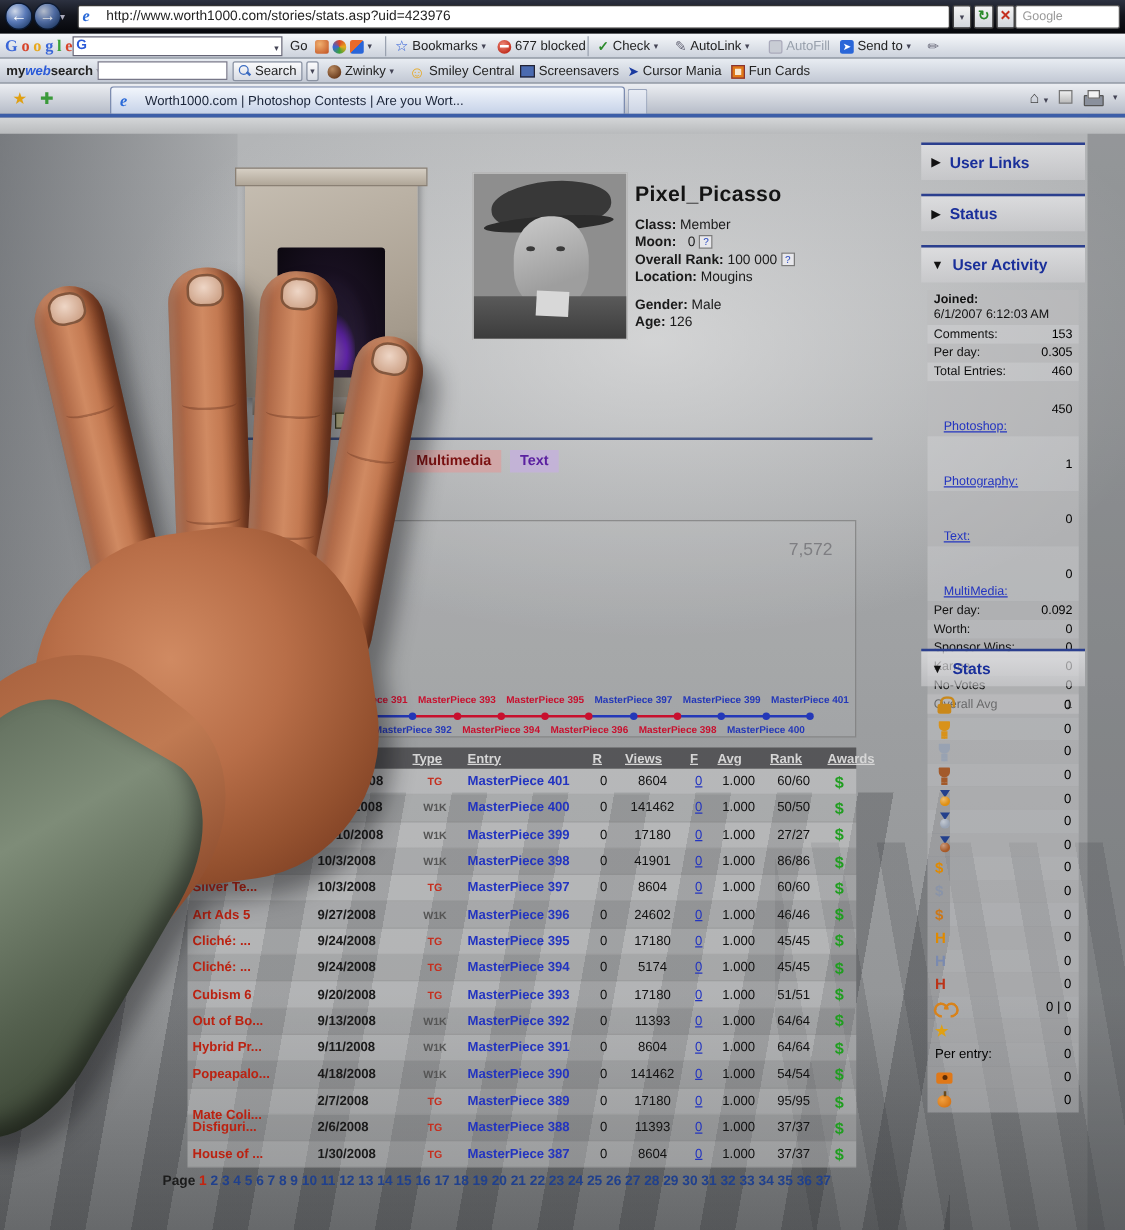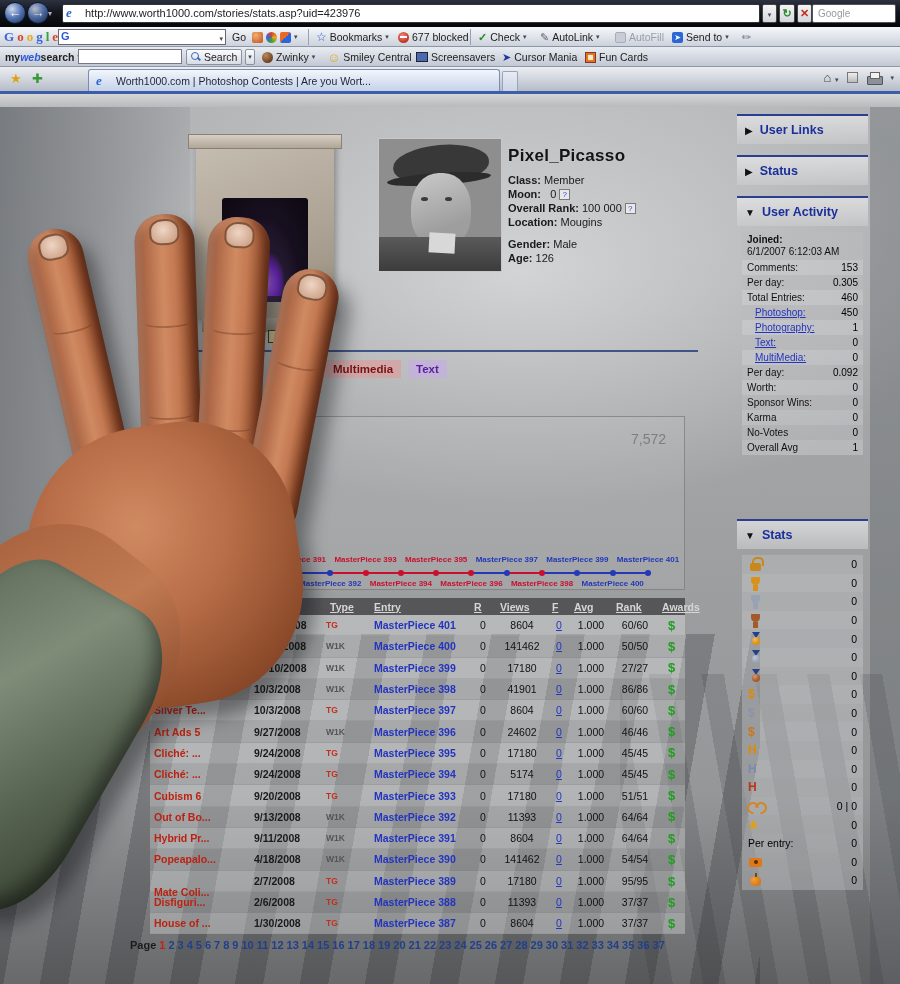--- a/index.html
+++ b/index.html
@@ -130,42 +130,42 @@
   .stats-table { position:absolute; left:150px; top:504px; width:535px; }
   .t-head { display:grid; grid-template-columns:100px 76px 44px 100px 26px 52px 22px 42px 46px 27px;
     background:rgba(74,74,76,.85); height:17px; align-items:center; }
   .t-head span { font-size:10.5px; font-weight:bold; color:#d6d6d6; text-decoration:underline; padding-left:4px; }
   .t-row { display:grid; grid-template-columns:100px 76px 44px 100px 26px 52px 22px 42px 46px 27px;
     height:21.3px; align-items:center; font-size:10.5px; border-bottom:1px solid rgba(130,130,130,.25); }
   .t-row:nth-child(odd) { background:rgba(236,236,236,.34); }
   .t-row:nth-child(even) { background:rgba(206,206,206,.30); }
   .c-contest { font-weight:bold; padding-left:4px; white-space:nowrap; overflow:hidden; }
   .c-date { color:#1a1a1a; font-weight:bold; padding-left:4px; }
-  .c-type { font-size:8.5px; font-weight:bold; text-align:left; }
+  .c-type { font-size:8.5px; font-weight:bold; text-align:center; }
   .c-entry { color:#2334c0; font-weight:bold; padding-left:4px; }
   .c-num { text-align:center; color:#111; }
   .c-f { text-align:center; color:#2334c0; text-decoration:underline; }
   .c-award { text-align:center; color:#1f9e1f; font-weight:bold; font-size:13px; }
 
   .pagination { position:absolute; left:130px; top:845px; width:600px; font-size:11px; font-weight:bold; color:#1c1c1c; }
   .pagination span { margin-right:3px; }
   .pg-num { color:#20408c; cursor:pointer; }
   .pg-cur { color:#c42410; }
 
   
   .panel-h { position:absolute; left:737px; width:131px; height:30px; border-top:2px solid #2b3f8e;
     background:linear-gradient(rgba(232,232,234,.72), rgba(205,205,208,.6)); display:flex; align-items:center; gap:7px; padding-left:8px; }
   .panel-h .tri { font-size:10px; color:#111; }
   .panel-h .pt { font-size:12.5px; font-weight:bold; color:#1a2f9a; }
   .side-list { position:absolute; left:742px; width:121px; }
   .s-row { display:flex; justify-content:space-between; align-items:center; padding:2px 5px;
     font-size:10px; color:#111; }
   .s-row:nth-child(odd) { background:rgba(188,188,190,.55); }
   .s-row:nth-child(even) { background:rgba(215,215,217,.4); }
-  .s-link { color:#2334c0; text-decoration:underline; margin-left:8px; }
+  .s-link { color:#2334c0; text-decoration:underline; margin-left:8px;margin-top:29px; }
   .s-val { font-weight:normal; color:#000; }
   .joined { display:block; background:rgba(188,188,190,.55); padding:2px 5px; font-size:10px; color:#111; line-height:12px; }
 
   .stat-row { display:flex; justify-content:space-between; align-items:center; height:18.6px; padding:0 6px; font-size:10.5px; color:#000; }
   .stat-row:nth-child(odd) { background:rgba(188,188,190,.5); }
   .stat-row:nth-child(even) { background:rgba(215,215,217,.35); }
   .sicon { width:15px; height:14px; position:relative; display:inline-block; }
   .g-txt { font-weight:bold; font-size:12px; line-height:14px; }
   .ic-trophy::before { content:""; position:absolute; left:3px; top:1px; width:9px; height:8px; background:var(--c); border-radius:1px 1px 7px 7px; }
   .ic-trophy::after { content:""; position:absolute; left:5px; top:9px; width:5px; height:4px; background:var(--c); box-shadow:-1px 3px 0 -1px var(--c), 1px 3px 0 -1px var(--c); }

